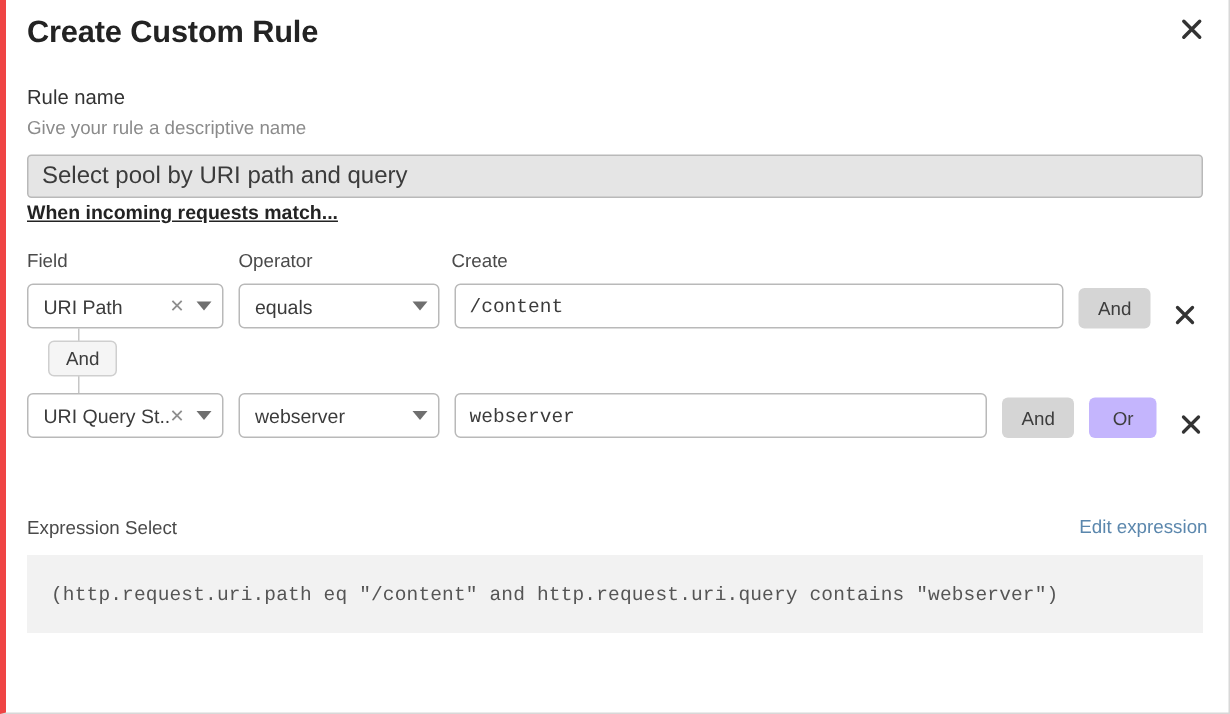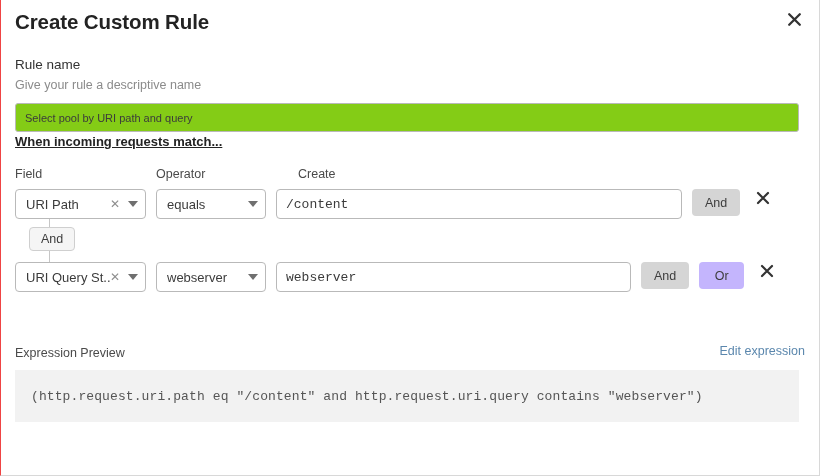--- a/index.html
+++ b/index.html
@@ -14,21 +14,21 @@
     color: #313131;
     overflow: hidden;
   }
 
   .dialog {
     position: relative;
     box-sizing: border-box;
     width: 820px;
     height: 476px;
     background: #ffffff;
-    border-left: 1px solid #ef4444;
+    border-left: 4px solid #ef4444;
     border-right: 1px solid #d8d8d8;
     border-bottom: 1px solid #d8d8d8;
     padding: 0 14px;
   }
 
   
   .dialog-header {
     position: relative;
     padding-top: 9px;
     height: 34px;
@@ -71,23 +71,23 @@
   }
   .text-input {
     box-sizing: border-box;
     display: block;
     width: 784px;
     height: 29px;
     margin-top: 9px;
     padding: 0 9px;
     border: 1px solid #b9b9b9;
     border-radius: 3px;
-    background: #84cc16;
+    background: #e5e5e5;
     font-family: "Liberation Sans", sans-serif;
-    font-size: 11px;
+    font-size: 16px;
     color: #3b3b3b;
     line-height: 27px;
     outline: none;
   }
 
   
   .section-heading {
     font-size: 13px;
     font-weight: bold;
     color: #232323;
@@ -110,39 +110,39 @@
   .col-header.c-field    { left: 0; }
   .col-header.c-operator { left: 141px; }
   .col-header.c-value    { left: 283px; }
 
   
   .conditions { position: relative; margin-top: 5px; }
 
   .cond-row {
     position: relative;
     display: flex;
-    align-items: flex-start;
+    align-items: flex-end;
     height: 30px;
   }
   .cond-row.row-two { margin-top: 43px; }
 
   .select-box {
     box-sizing: border-box;
     position: relative;
     height: 30px;
     border: 1px solid #b9b9b9;
     border-radius: 4px;
     background: #ffffff;
     display: flex;
     align-items: center;
     padding: 0 7px 0 10px;
     cursor: pointer;
   }
   .select-box.field-select { width: 131px; }
-  .select-box.op-select    { width: 110px; margin-left: 10px; }
+  .select-box.op-select    { width: 134px; margin-left: 10px; }
 
   .select-value {
     flex: 1;
     font-size: 13px;
     color: #3b3b3b;
     white-space: nowrap;
     overflow: hidden;
   }
   .clear-x {
     font-size: 12px;
@@ -349,21 +349,21 @@
         <svg width="14" height="14" viewBox="0 0 14 14">
           <path d="M2 2 L12 12 M12 2 L2 12" stroke="#333333" stroke-width="2.2" stroke-linecap="round"></path>
         </svg>
       </button>
     </div>
 
   </div>
 
   <div class="expr-section">
     <div class="expr-head">
-      <span class="expr-title">Expression Preview</span>
+      <span class="expr-title">Expression Select</span>
       <a class="expr-edit-link">Edit expression</a>
     </div>
     <div class="expr-box">
       <span class="expr-code">(http.request.uri.path eq "/content" and http.request.uri.query contains "webserver")</span>
     </div>
   </div>
 
 </div>
 
 </body></html>

